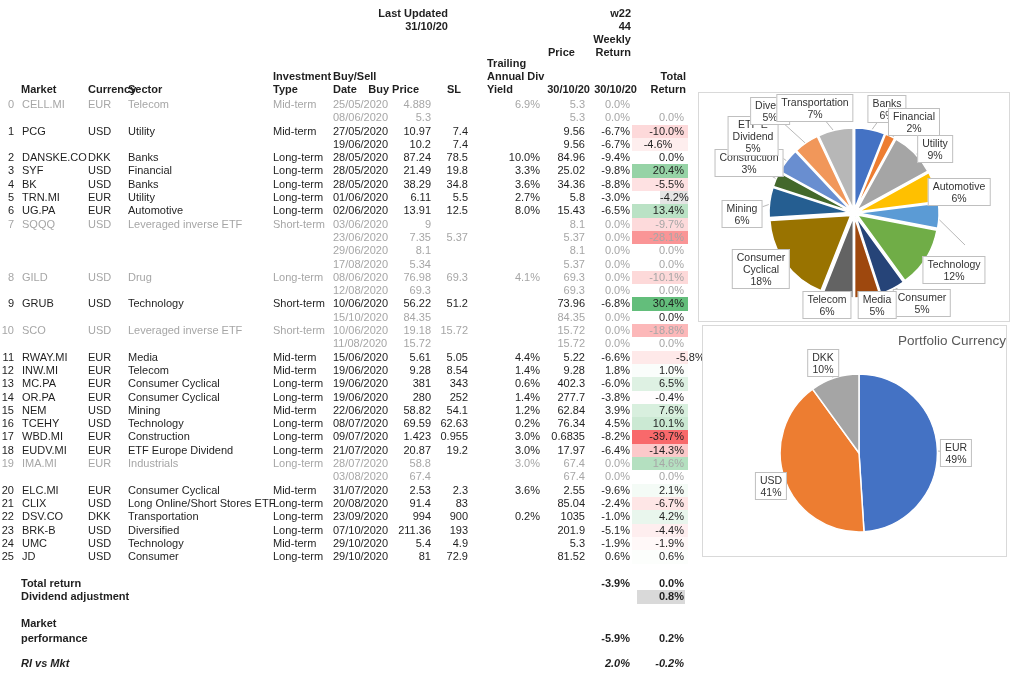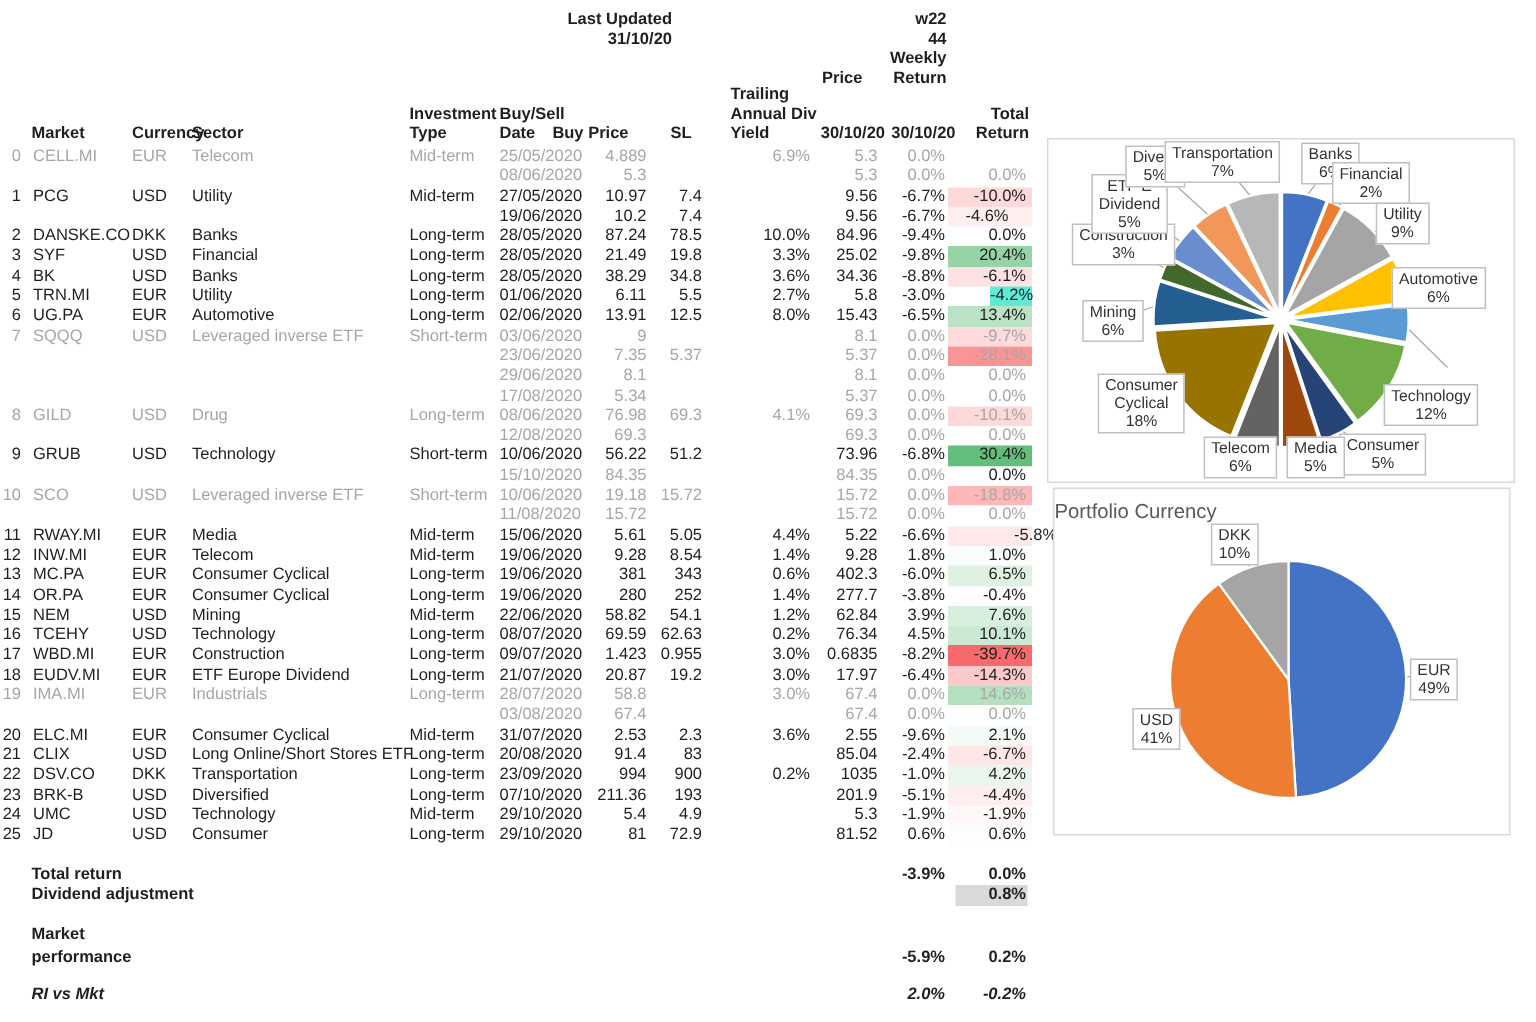--- a/index.html
+++ b/index.html
@@ -22,21 +22,21 @@
   .dark{color:#1f1f1f}
   .summary{position:absolute;left:0;top:577px;width:688px}
   .sum-row{position:absolute;height:13.3px;line-height:13.4px;width:688px;font-weight:bold;white-space:nowrap}
   .sum-label{position:absolute;left:21px}
   .sum-weekly{position:absolute;left:560px;width:70px;text-align:right}
   .sum-total{position:absolute;left:637px;width:48px;text-align:right;padding-right:1px;box-sizing:border-box}
   .it{font-style:italic}
   .chartbox{position:absolute;border:1px solid #d9d9d9;background:#fff}
   #chart1{left:698px;top:92px;width:310px;height:228px}
   #chart2{left:702px;top:325px;width:303px;height:230px}
-  .chart-title{position:absolute;top:7px;left:0;width:100%;text-align:left;font-size:13.5px;color:#595959;z-index:3}
+  .chart-title{position:absolute;top:7px;left:0;width:100%;text-align:right;font-size:13.5px;color:#595959;z-index:3}
   .chartbox svg{position:absolute;left:0;top:0;z-index:1}
   .plabel{position:absolute;transform:translate(-50%,-50%);border:1px solid #bfbfbf;background:#fff;
           padding:1px 4px;font-size:10.5px;line-height:12px;color:#333;text-align:center;white-space:nowrap;z-index:2}
 </style>
 </head>
 <body>
 
 <div class="sheet">
 
   <div class="hblock" id="last-updated">
@@ -190,36 +190,36 @@
         <span class="">BK</span>
         <span class="">USD</span>
         <span class="">Banks</span>
         <span class="">Long-term</span>
         <span class="">28/05/2020</span>
         <span class="ra">38.29</span>
         <span class="ra">34.8</span>
         <span class="ra">3.6%</span>
         <span class="ra">34.36</span>
         <span class="ra">-8.8%</span>
-        <span class="total-c" style="background: rgb(254, 225, 226);">-6.1%</span>
+        <span class="total-c" style="background: rgb(254, 225, 226);">-5.5%</span>
       </div>
       <div class="row">
         <span class="ra">5</span>
         <span class=""></span>
         <span class="">TRN.MI</span>
         <span class="">EUR</span>
         <span class="">Utility</span>
         <span class="">Long-term</span>
         <span class="">01/06/2020</span>
         <span class="ra">6.11</span>
         <span class="ra">5.5</span>
         <span class="ra">2.7%</span>
         <span class="ra">5.8</span>
         <span class="ra">-3.0%</span>
-        <span class="total-c" style="background: #5eead4; margin-left: 28px;">-4.2%</span>
+        <span class="total-c" style="background: #e5e5e5; margin-left: 28px;">-4.2%</span>
       </div>
       <div class="row">
         <span class="ra">6</span>
         <span class=""></span>
         <span class="">UG.PA</span>
         <span class="">EUR</span>
         <span class="">Automotive</span>
         <span class="">Long-term</span>
         <span class="">02/06/2020</span>
         <span class="ra">13.91</span>

